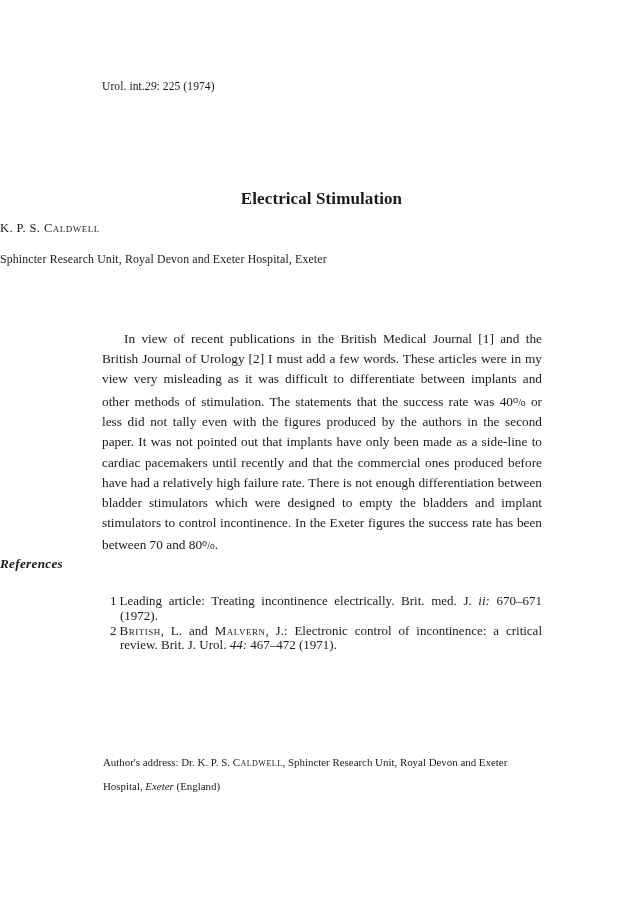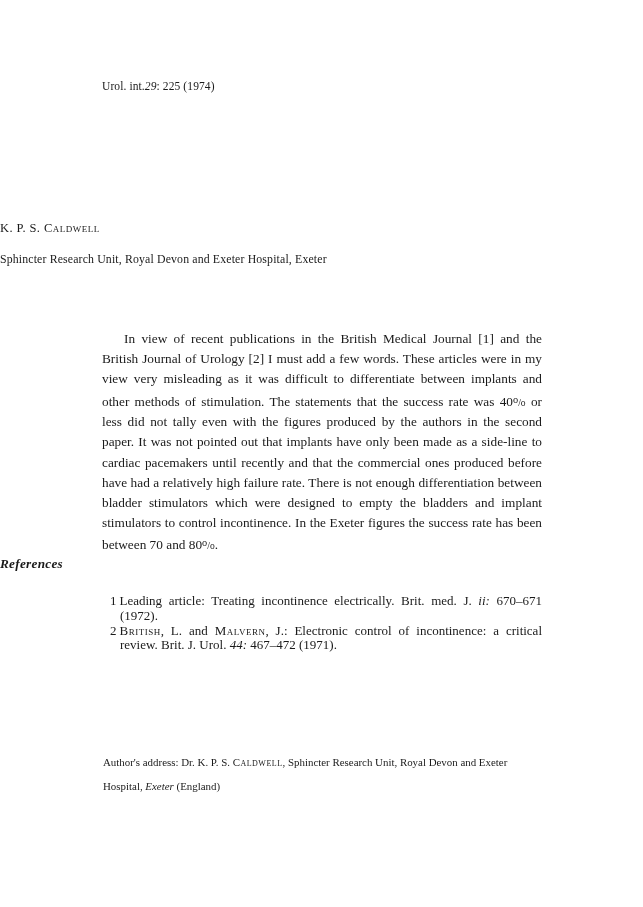--- a/index.html
+++ b/index.html
@@ -136,20 +136,21 @@
 </style>
 </head>
 <body>
 
 <div id="page">
 
   <div id="running-head">
     <span>Urol. int.</span><span class="vol">29</span><span>: 225 (1974)</span>
   </div>
 
+  <h1 id="title">Electrical Stimulation</h1>
 
   <div id="byline">
     <span>K. P. S. </span><span class="smallcaps">Caldwell</span>
   </div>
 
   <div id="affiliation">Sphincter Research Unit, Royal Devon and Exeter Hospital, Exeter</div>
 
   <p id="body-text"><span>In view of recent publications in the British Medical Journal [1] and the British Journal of Urology [2] I must add a few words. These articles were in my view very misleading as it was difficult to differentiate between implants and other methods of stimulation. The statements that the success rate was 40</span><span class="pct">o</span><span class="pct-tail">/o</span><span> or less did not tally even with the figures produced by the authors in the second paper. It was not pointed out that implants have only been made as a side-line to cardiac pacemakers until recently and that the commercial ones produced before have had a relatively high failure rate. There is not enough differentiation between bladder stimulators which were designed to empty the bladders and implant stimulators to control incontinence. In the Exeter figures the success rate has been between 70 and 80</span><span class="pct">o</span><span class="pct-tail">/o</span><span>.</span></p>
 
   <div id="references-heading">References</div>

